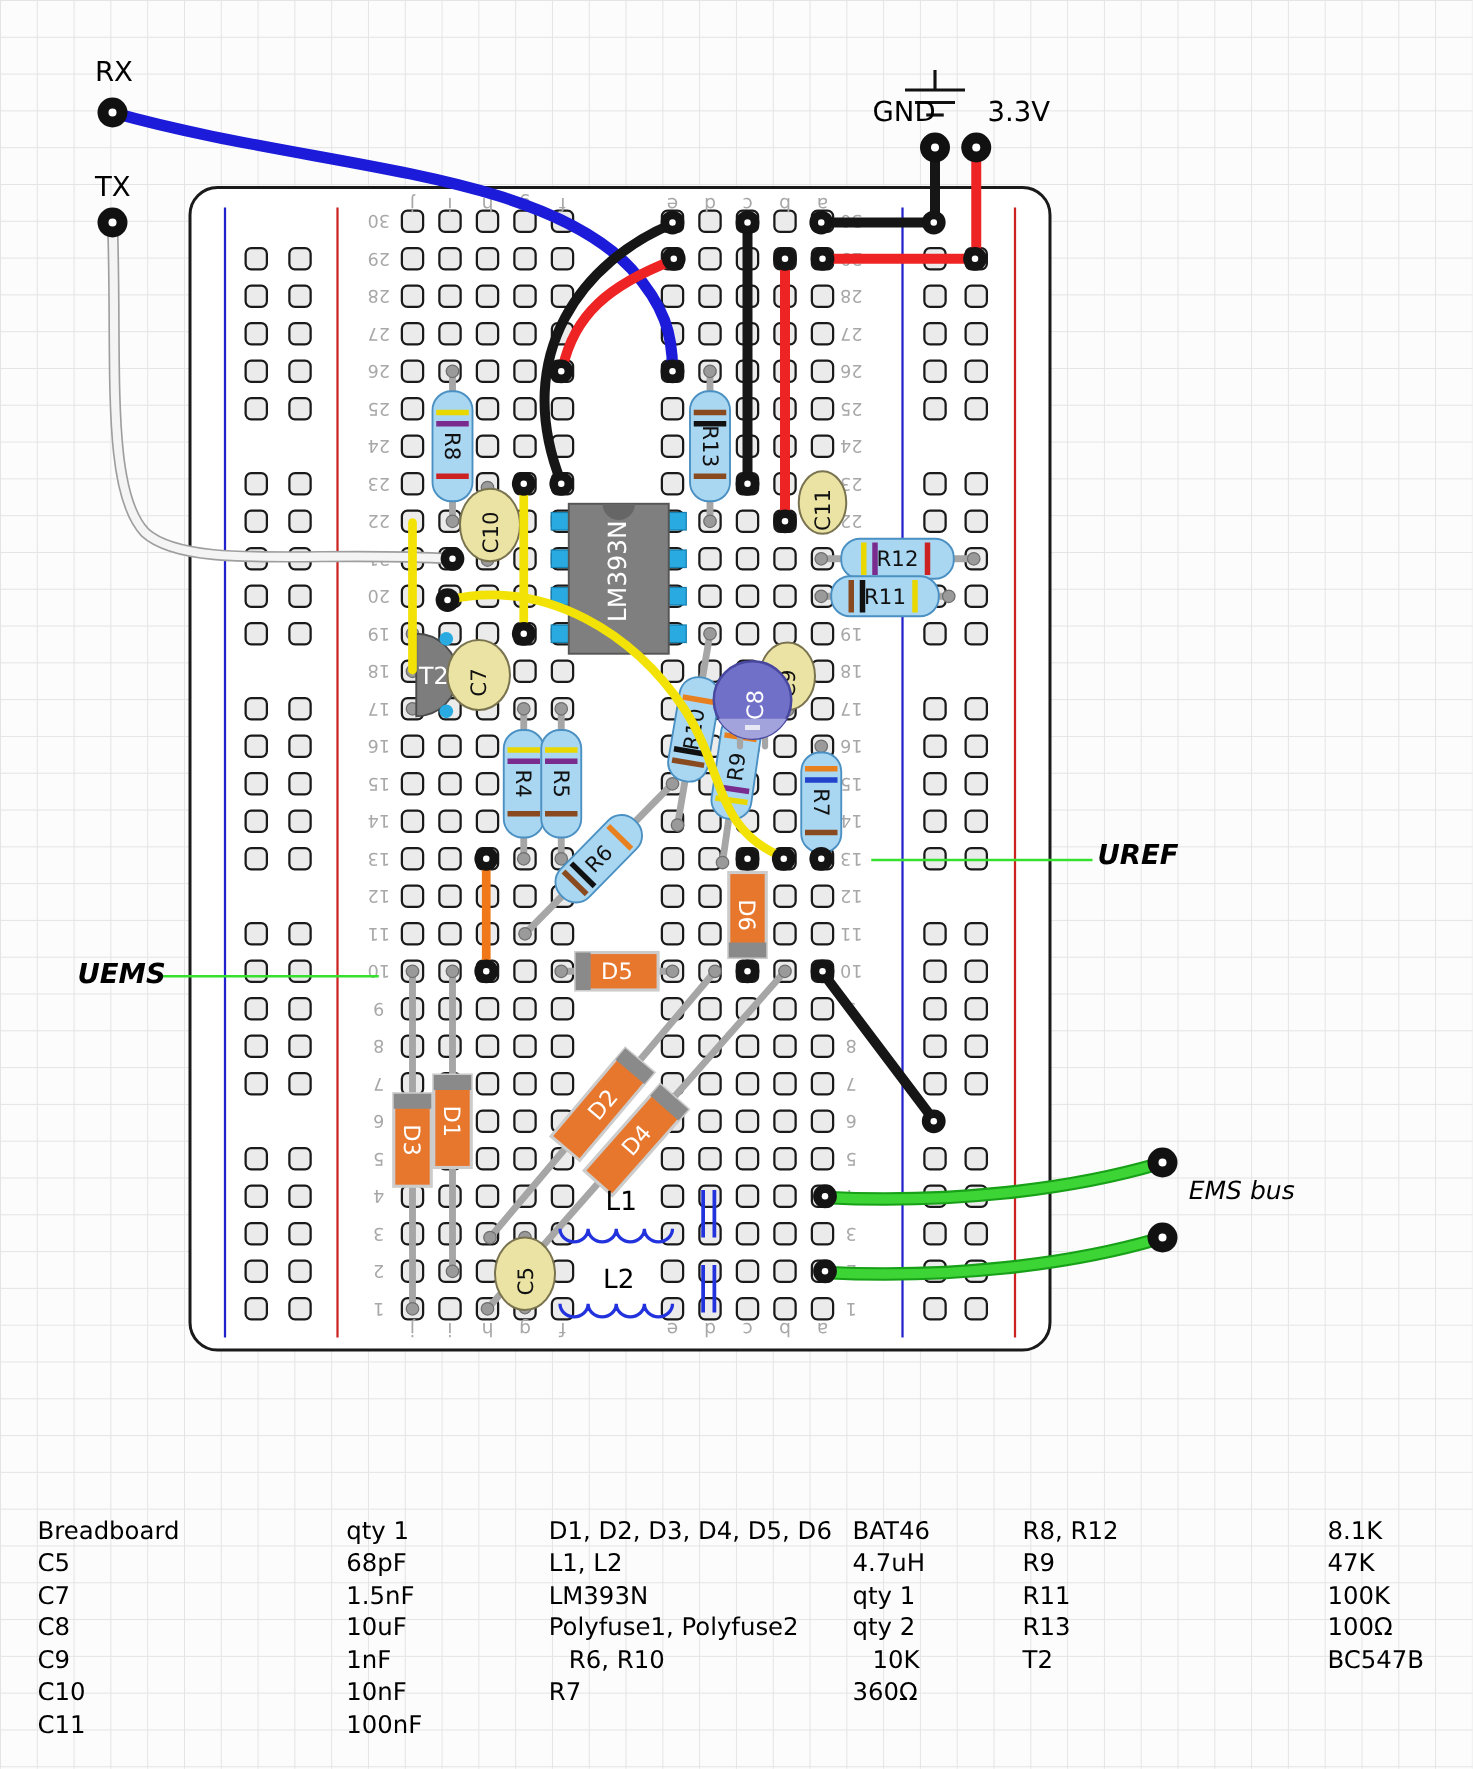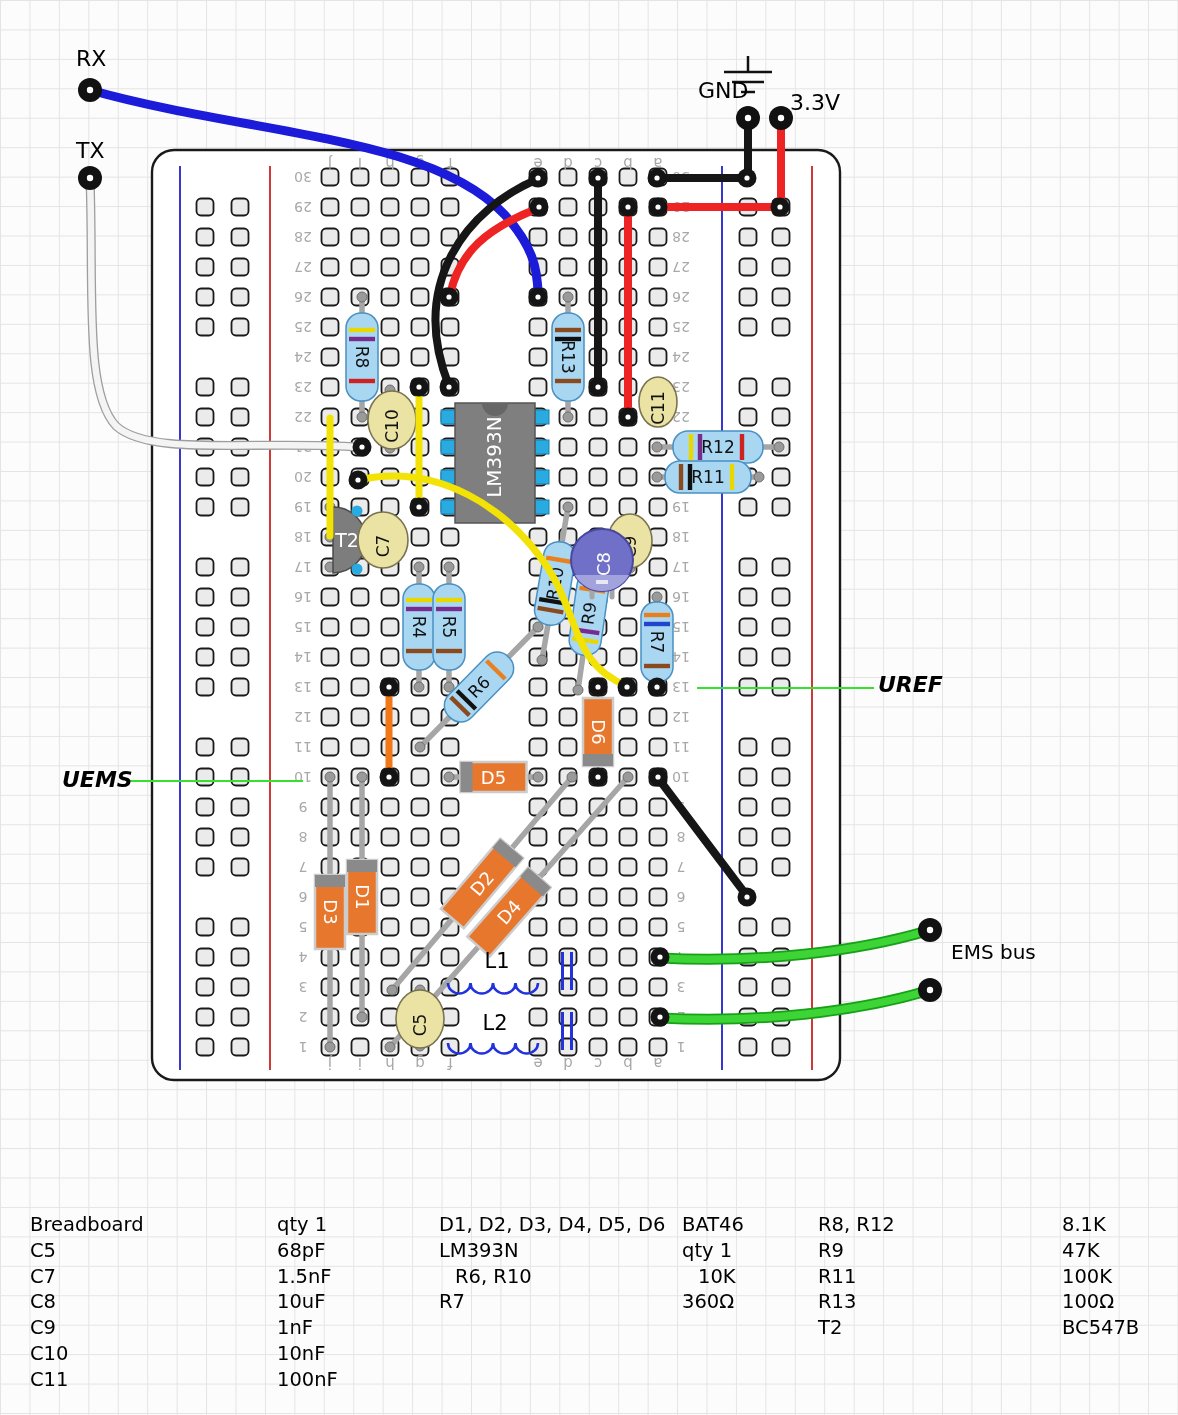--- a/index.html
+++ b/index.html
@@ -4,21 +4,21 @@
 <style>
   html,body{margin:0;padding:0;}
   body{font-family:"DejaVu Sans",sans-serif;background:#fff;}
   #stage{position:relative;width:1178px;height:1415px;overflow:hidden;
     background-color:#fcfcfc;
     background-image:linear-gradient(#e4e4e4 1px,transparent 1px),
                      linear-gradient(90deg,#e4e4e4 1px,transparent 1px);
     background-size:29.45px 29.45px;}
   #board-svg{position:absolute;left:0;top:0;}
   .lbl{position:absolute;color:#000;font-size:22px;white-space:nowrap;}
-  .lbl.small{font-size:20px;}
+  .lbl.small{font-size:20px;font-style:italic;}
   .lbl.netname{font-weight:bold;font-style:italic;}
   #parts{position:absolute;left:0;top:1212px;width:1178px;font-size:19.5px;color:#000;}
   .plgroup{position:absolute;top:0;}
   .plrow{height:25.8px;line-height:25.8px;white-space:nowrap;}
   .plname{display:inline-block;}
   .plval{display:inline-block;}
 </style>
 </head>
 <body>
 
@@ -803,37 +803,39 @@
       <circle cx="781" cy="118" r="12" fill="#111"></circle>
       <circle cx="781" cy="118" r="3.2" fill="#fff"></circle>
       <circle cx="930" cy="930" r="12" fill="#111"></circle>
       <circle cx="930" cy="930" r="3.2" fill="#fff"></circle>
       <circle cx="930" cy="990" r="12" fill="#111"></circle>
       <circle cx="930" cy="990" r="3.2" fill="#fff"></circle>
     </svg>
   <div class="lbl" style="left:76px;top:46px">RX</div>
   <div class="lbl" style="left:76px;top:138px">TX</div>
   <div class="lbl" style="left:698px;top:78px">GND</div>
-  <div class="lbl" style="left:790px;top:90px">3.3V</div>
+  <div class="lbl" style="left:790px;top:78px">3.3V</div>
   <div class="lbl netname" style="left:878px;top:672px">UREF</div>
   <div class="lbl netname" style="left:62px;top:767px">UEMS</div>
   <div class="lbl small" style="left:951px;top:940px">EMS bus</div>
   <div id="parts">
       <div class="plgroup" style="left: 30px;">
         <div class="plrow"><span class="plname" style="width: 247px;">Breadboard</span><span class="plval">qty 1</span></div>
         <div class="plrow"><span class="plname" style="width: 247px;">C5</span><span class="plval">68pF</span></div>
         <div class="plrow"><span class="plname" style="width: 247px;">C7</span><span class="plval">1.5nF</span></div>
         <div class="plrow"><span class="plname" style="width: 247px;">C8</span><span class="plval">10uF</span></div>
         <div class="plrow"><span class="plname" style="width: 247px;">C9</span><span class="plval">1nF</span></div>
         <div class="plrow"><span class="plname" style="width: 247px;">C10</span><span class="plval">10nF</span></div>
         <div class="plrow"><span class="plname" style="width: 247px;">C11</span><span class="plval">100nF</span></div>
       </div>
       <div class="plgroup" style="left: 439px;">
         <div class="plrow"><span class="plname" style="width: 243px;">D1, D2, D3, D4, D5, D6</span><span class="plval">BAT46</span></div>
+        <div class="plrow"><span class="plname" style="width: 243px;">L1, L2</span><span class="plval">4.7uH</span></div>
         <div class="plrow"><span class="plname" style="width: 243px;">LM393N</span><span class="plval">qty 1</span></div>
+        <div class="plrow"><span class="plname" style="width: 243px;">Polyfuse1, Polyfuse2</span><span class="plval">qty 2</span></div>
         <div class="plrow"><span class="plname" style="width: 243px; margin-left: 16px;">R6, R10</span><span class="plval">10K</span></div>
         <div class="plrow"><span class="plname" style="width: 243px;">R7</span><span class="plval">360Ω</span></div>
       </div>
       <div class="plgroup" style="left: 818px;">
         <div class="plrow"><span class="plname" style="width: 244px;">R8, R12</span><span class="plval">8.1K</span></div>
         <div class="plrow"><span class="plname" style="width: 244px;">R9</span><span class="plval">47K</span></div>
         <div class="plrow"><span class="plname" style="width: 244px;">R11</span><span class="plval">100K</span></div>
         <div class="plrow"><span class="plname" style="width: 244px;">R13</span><span class="plval">100Ω</span></div>
         <div class="plrow"><span class="plname" style="width: 244px;">T2</span><span class="plval">BC547B</span></div>
       </div>

